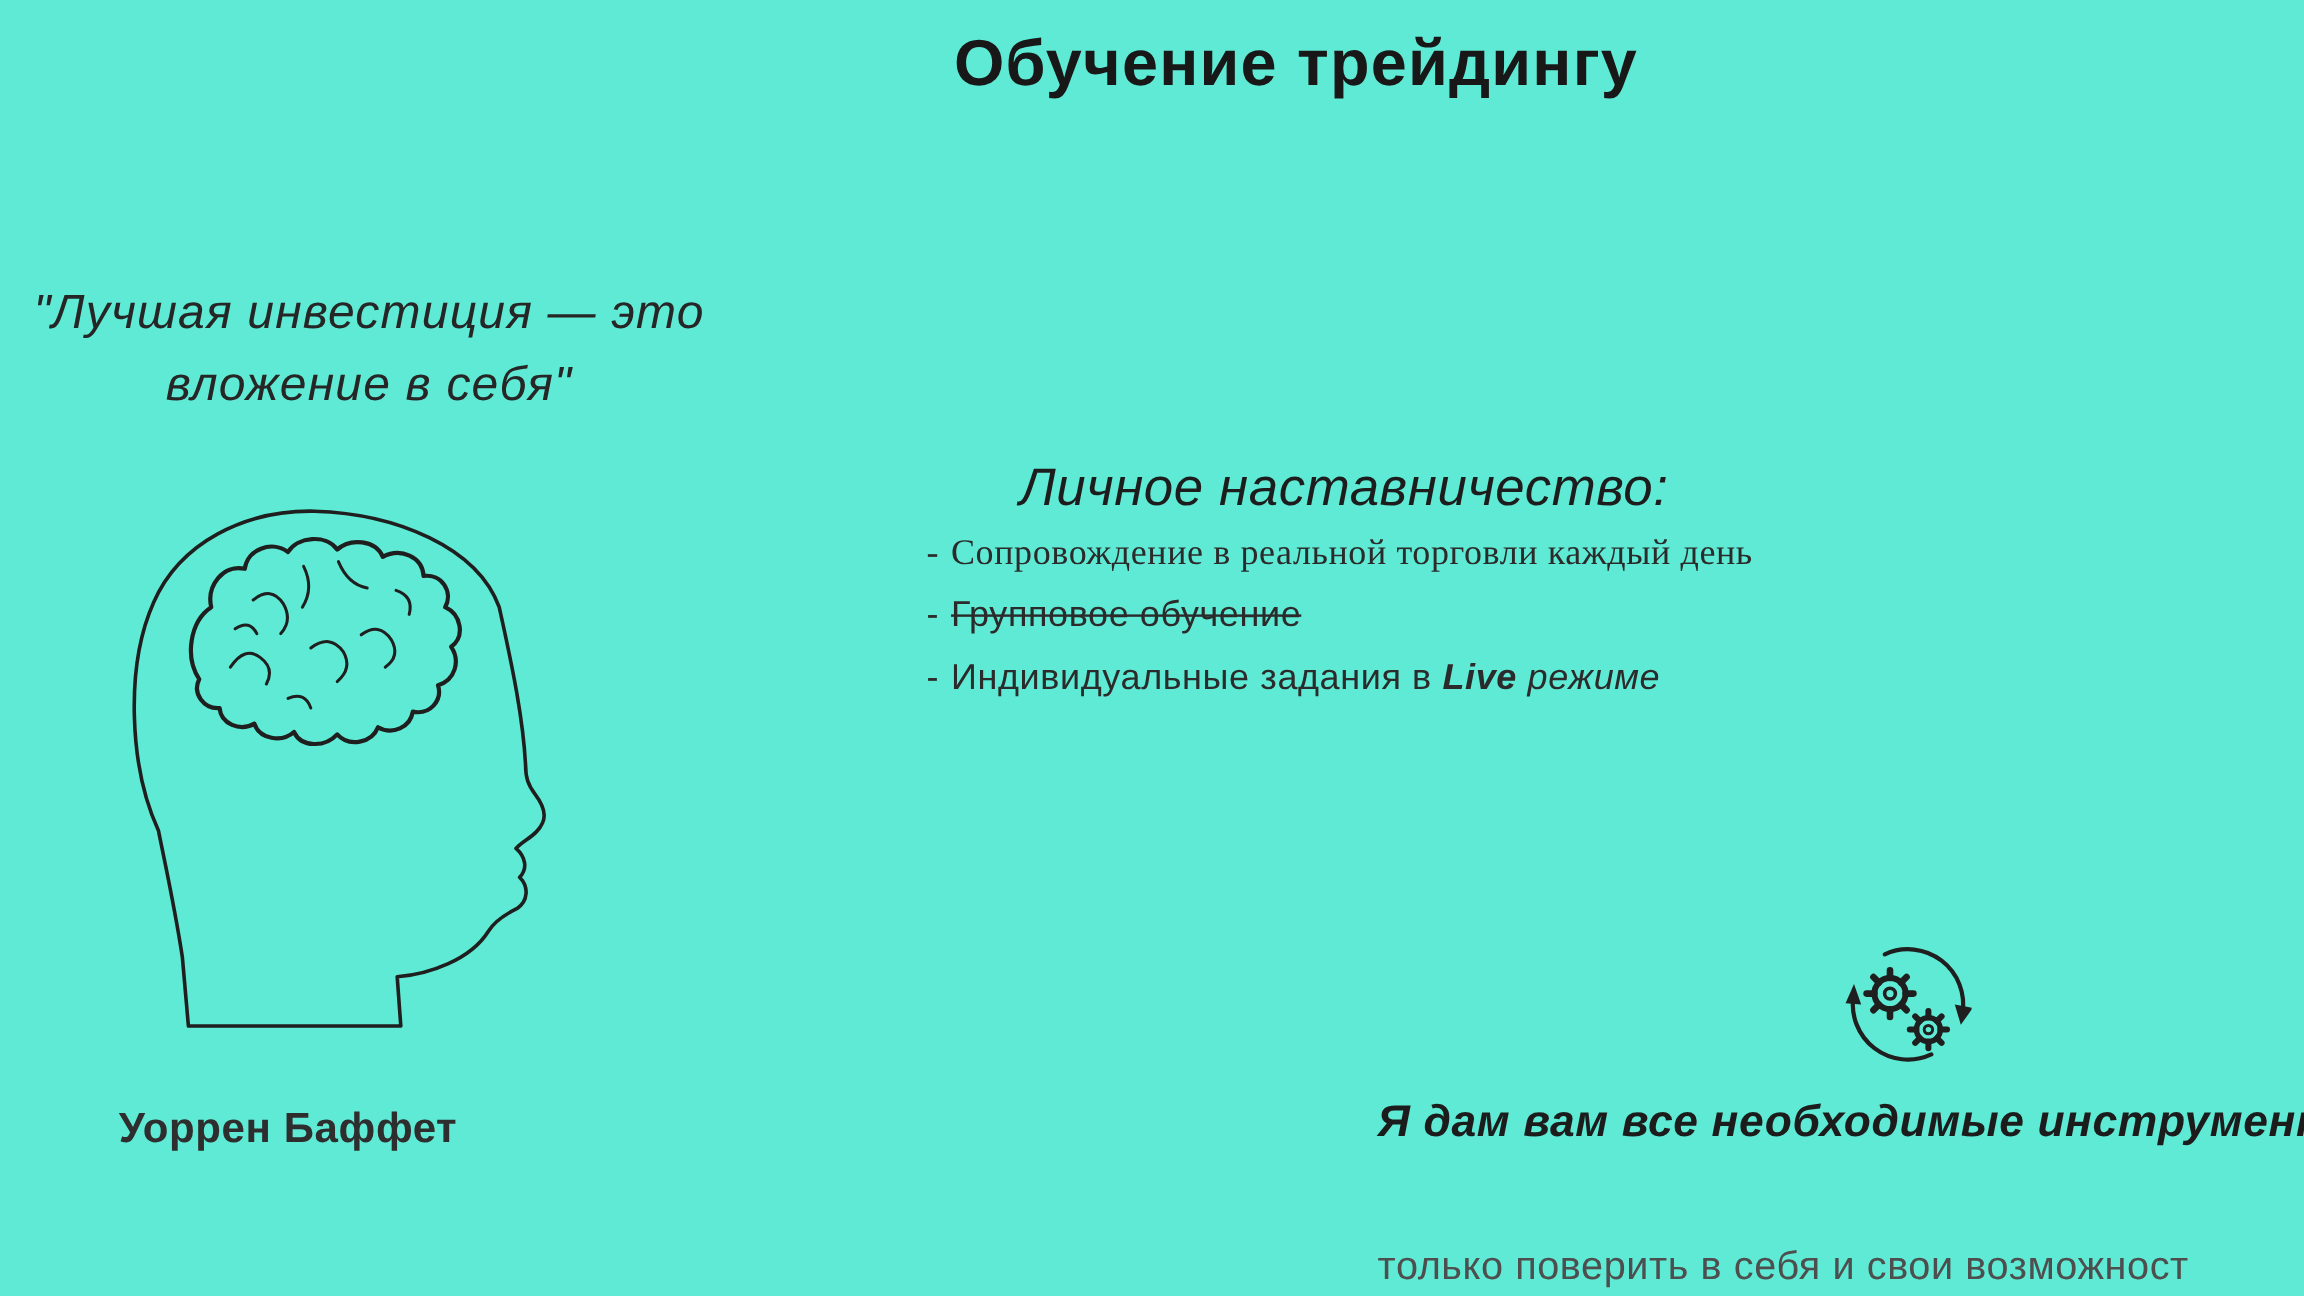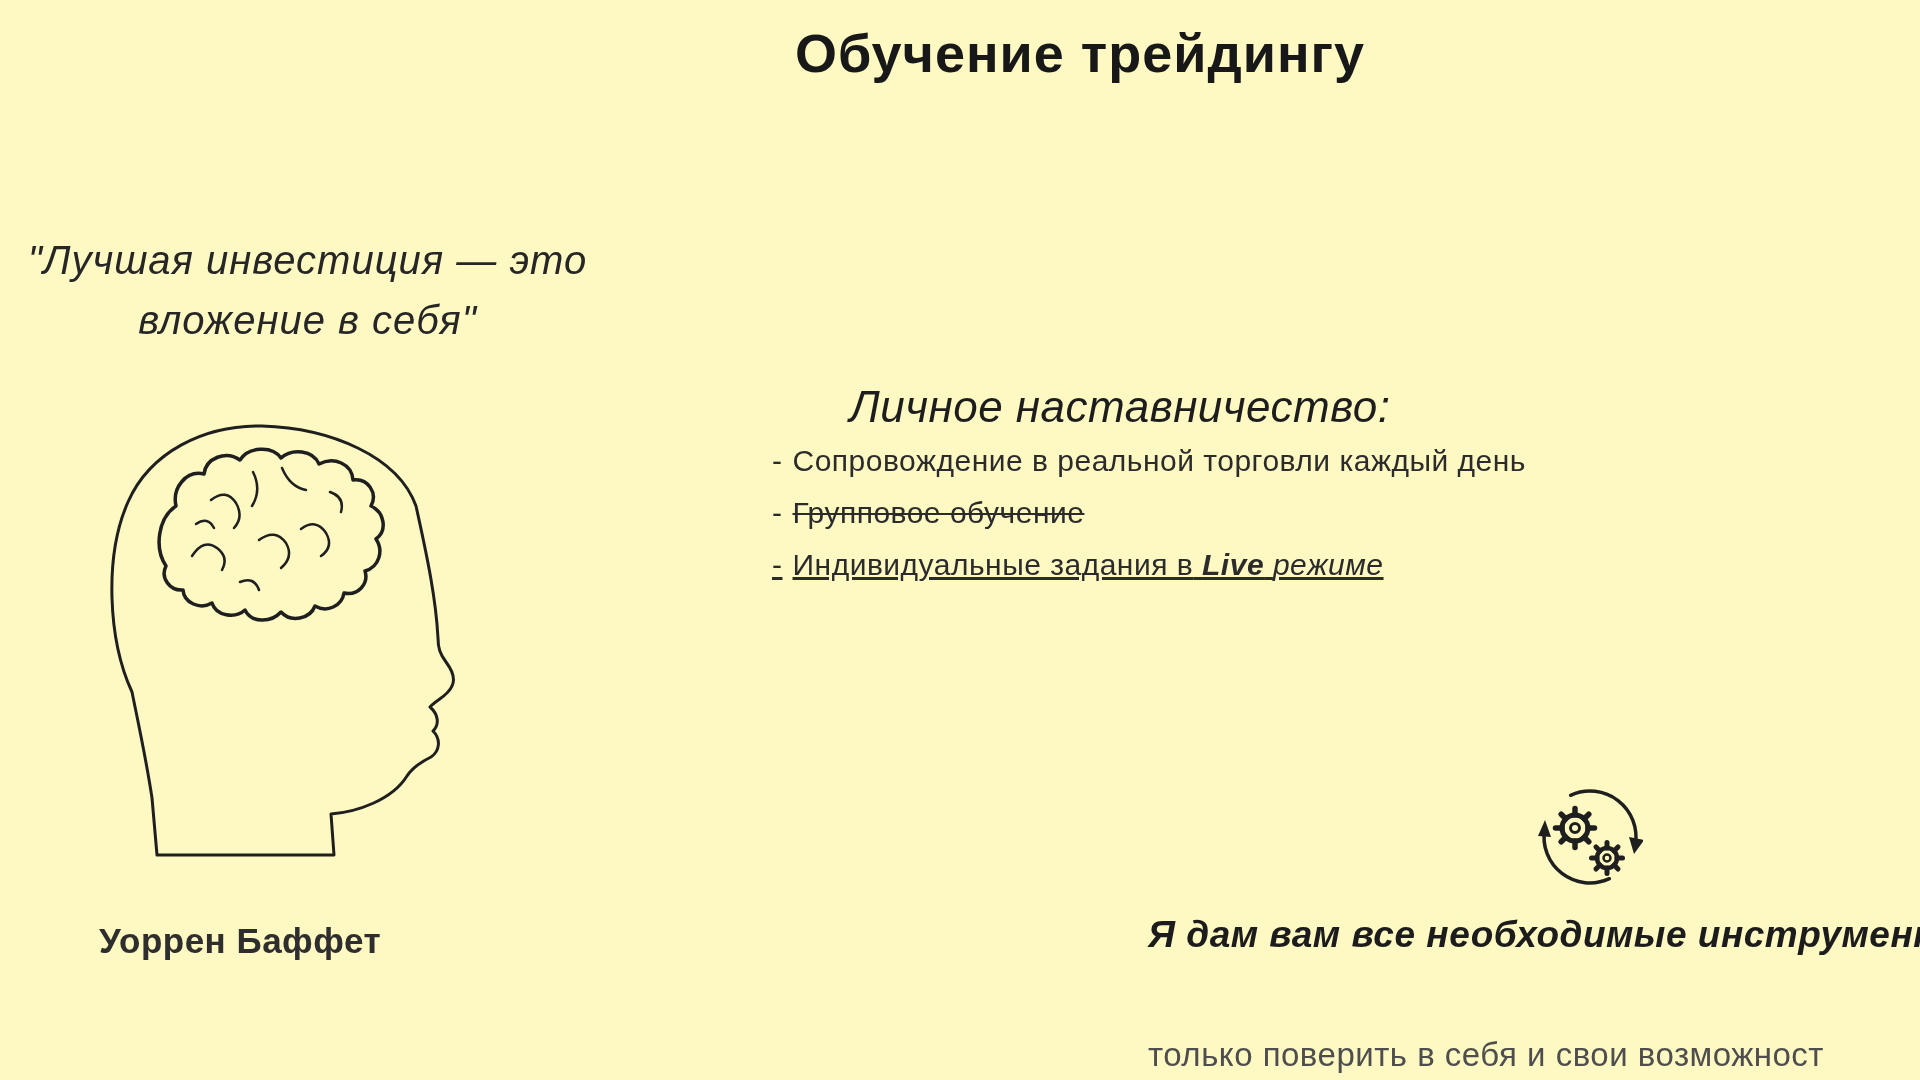--- a/index.html
+++ b/index.html
@@ -1,17 +1,17 @@
 <!DOCTYPE html>
 <html><head>
 <meta charset="utf-8">
 <style>
   html,body{margin:0;padding:0;background:#ffffff;}
   .canvas{
-    position:relative;width:1920px;height:1080px;background:#fef9c3;
+    position:relative;width:1920px;height:1080px;background:#5eead4;
     overflow:hidden;font-family:"Liberation Sans","DejaVu Sans",sans-serif;color:#1c1c1c;
   }
   .abs{position:absolute;}
   .page-title{
     left:700px;top:22px;width:760px;text-align:center;
     font-size:54px;font-weight:bold;letter-spacing:1px;color:#181818;
   }
   .subtitle{
     left:690px;top:106px;width:700px;text-align:center;
     font-size:30px;line-height:45px;color:#5d5d5d;letter-spacing:0.5px;
@@ -26,23 +26,23 @@
     font-size:35px;font-weight:bold;color:#2e2e2e;letter-spacing:0.5px;margin-top:47px;
   }
   .mentor-heading{
     left:770px;top:382px;width:700px;text-align:center;
     font-size:44px;font-weight:normal;font-style:italic;color:#1d1d1d;letter-spacing:0.5px;
   }
   .mentor-item{
     left:772px;font-size:30px;color:#2b2b2b;letter-spacing:0.5px;white-space:nowrap;
   }
   .mentor-item .dash{margin-right:10px;}
-  .mentor-item-1{top:444px;}
+  .mentor-item-1{top:444px;font-family:Liberation Serif, serif;}
   .mentor-item-2{top:496px;}
-  .mentor-item-3{top:548px;text-decoration:underline;}
+  .mentor-item-3{top:548px;}
   .struck{text-decoration:line-through;text-decoration-thickness:2px;}
   .live-bold{font-weight:bold;font-style:italic;}
   .live-suffix{font-style:italic;}
   .gears-icon{left:1537px;top:784px;}
   .tools-line{left:1148px;white-space:nowrap;}
   .tools-line-bold{
     top:914px;font-size:37px;font-weight:bold;font-style:italic;color:#1c1c1c;letter-spacing:0.5px;
   }
   .tools-line-2{top:978px;font-size:33px;color:#4e4e4e;letter-spacing:0.5px;}
   .tools-line-3{top:1036px;font-size:33px;color:#4e4e4e;letter-spacing:0.5px;text-align:right;}

